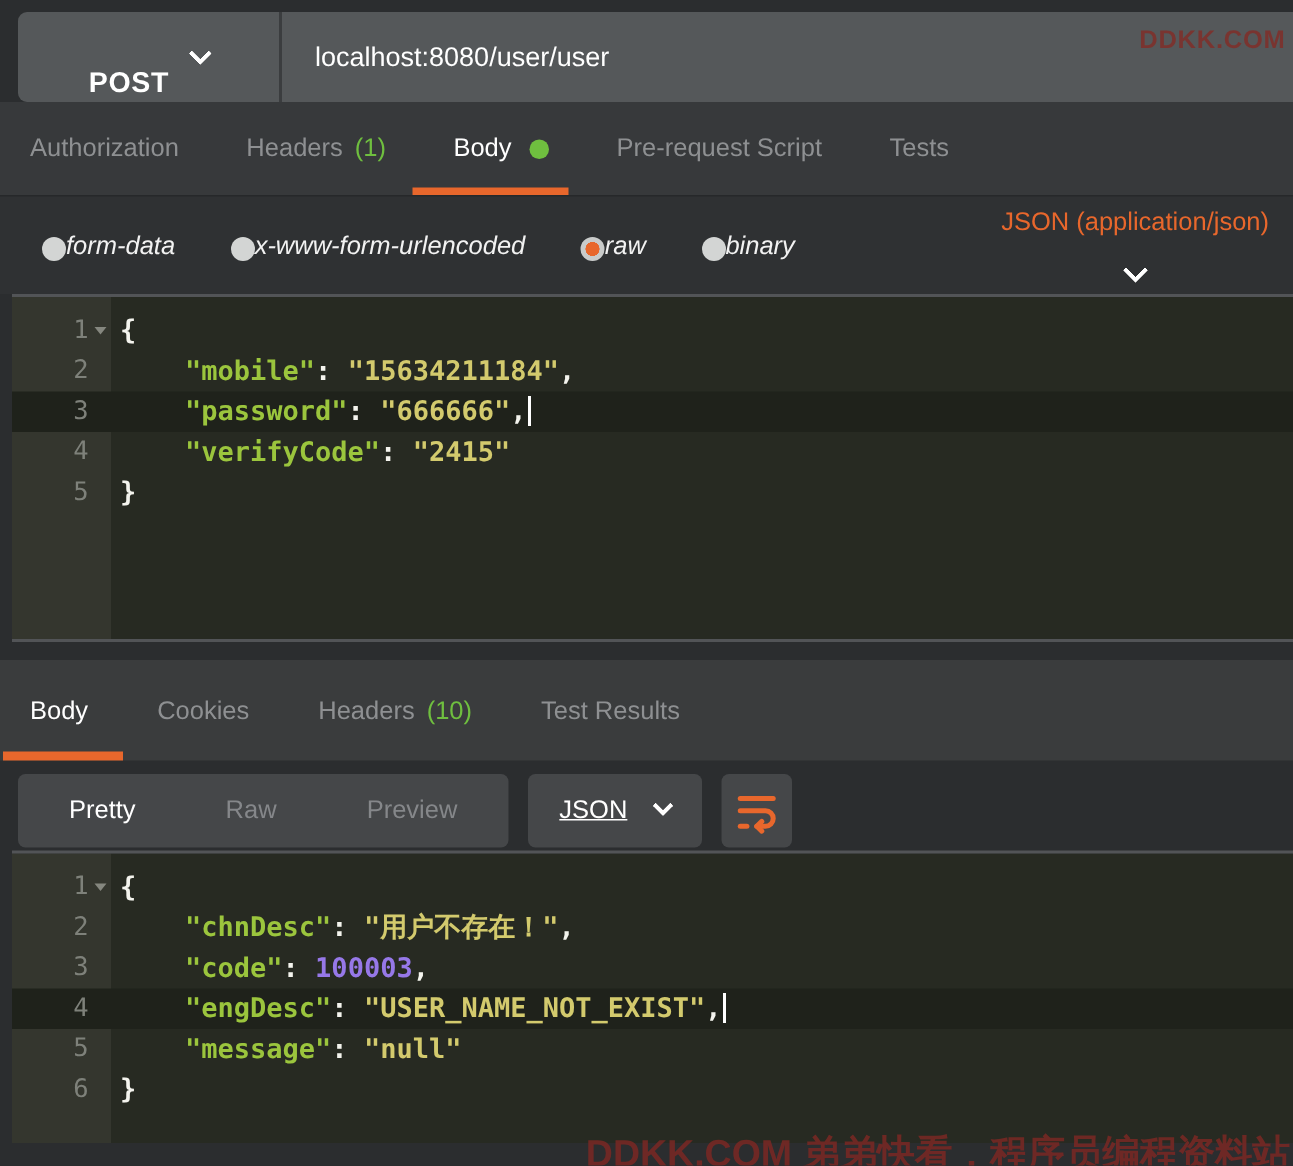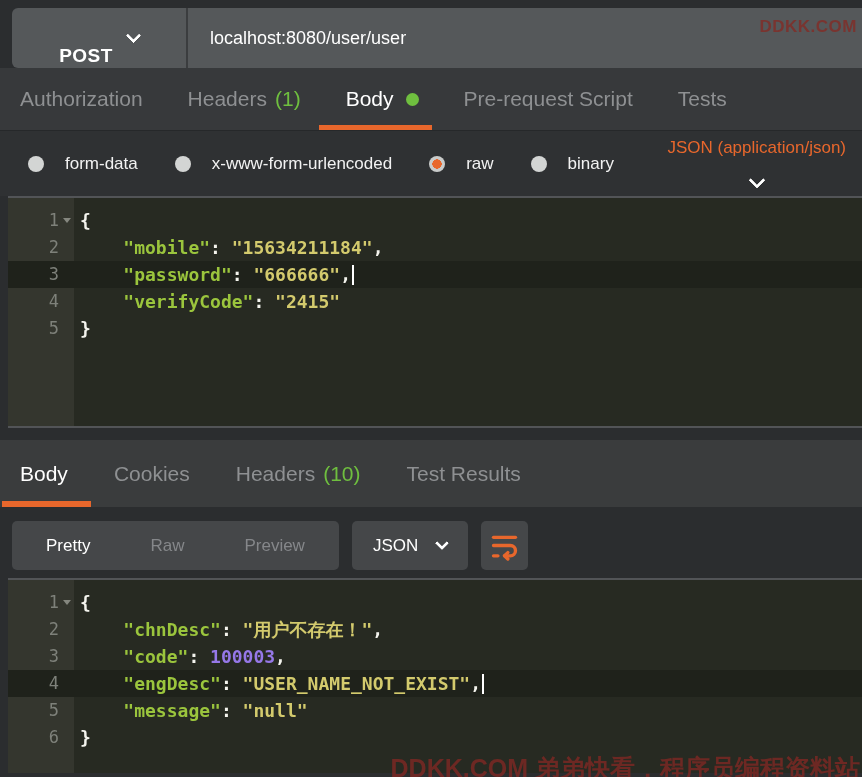--- a/index.html
+++ b/index.html
@@ -81,21 +81,21 @@
   .resp-tabs{
     height:67px;
     background:var(--resptabs);
     display:flex;align-items:stretch;
     padding-left:20px;gap:46px;
     margin-top:12px;
   }
   .tab{
     position:relative;
     display:flex;align-items:center;gap:8px;
-    font-size:21px;color:var(--muted);
+    font-size:17px;color:var(--muted);
     cursor:pointer;
   }
   .tab .count{color:var(--green);}
   .tab.active{color:#fff;}
   .req-tabs .tab.active::after{
     content:"";position:absolute;left:-27px;right:-13px;bottom:0;height:5px;
     background:var(--accent);
   }
   .resp-tabs .tab.active::after{
     content:"";position:absolute;left:-18px;right:-23px;bottom:0;height:6px;
@@ -106,21 +106,21 @@
     background:var(--green);margin-left:4px;
   }
   
   .body-type-row{
     height:66px;
     background:var(--radiorow);
     border-top:1px solid #26282a;
     display:flex;align-items:center;
     padding:0 10px 0 28px;gap:37px;
   }
-  .radio-opt{display:flex;align-items:center;gap:21px;cursor:pointer;}
+  .radio-opt{display:flex;align-items:flex-end;gap:0;cursor:pointer;font-style:italic;}
   .radio{
     width:16px;height:16px;border-radius:50%;
     background:#d3d5d4;
   }
   .radio.selected{
     background:radial-gradient(circle,var(--accent) 0 4.6px,#c9cbca 4.8px);
   }
   .radio-opt .label{font-size:17px;color:#f2f2f2;}
   .content-type{
     margin-left:auto;
@@ -162,38 +162,38 @@
   .tk-key{color:var(--tk-key);}
   .tk-str{color:var(--tk-str);}
   .tk-num{color:var(--tk-num);}
   .tk-punct{color:var(--tk-punct);}
   .cursor{
     display:inline-block;width:2px;height:20px;
     background:#fff;vertical-align:-4px;margin-left:1px;
   }
   
   .resp-toolbar{
-    height:71px;
+    height:60px;
     display:flex;align-items:center;
     padding:6px 0 0 12px;gap:13px;
   }
   .view-group{
     display:flex;align-items:center;
     background:var(--btn);border-radius:5px;height:49px;
     padding:0 4px;
   }
   .view-btn{
     padding:0 30px;font-size:17px;color:#85878a;cursor:pointer;
     height:100%;display:flex;align-items:center;
   }
   .view-btn.active{color:#fff;}
   .json-select{
     background:var(--btn);border-radius:5px;height:49px;
     display:flex;align-items:center;gap:19px;
-    padding:0 21px;font-size:17px;color:#fff;cursor:pointer;
+    padding:0 21px;font-size:17px;color:#fff;cursor:pointer;text-decoration:underline;
   }
   .json-select .chev{width:10px;height:10px;}
   .wrap-btn{
     background:var(--btn);border-radius:5px;
     width:47px;height:49px;
     display:flex;align-items:center;justify-content:center;
     cursor:pointer;
   }
 </style>
 </head>

